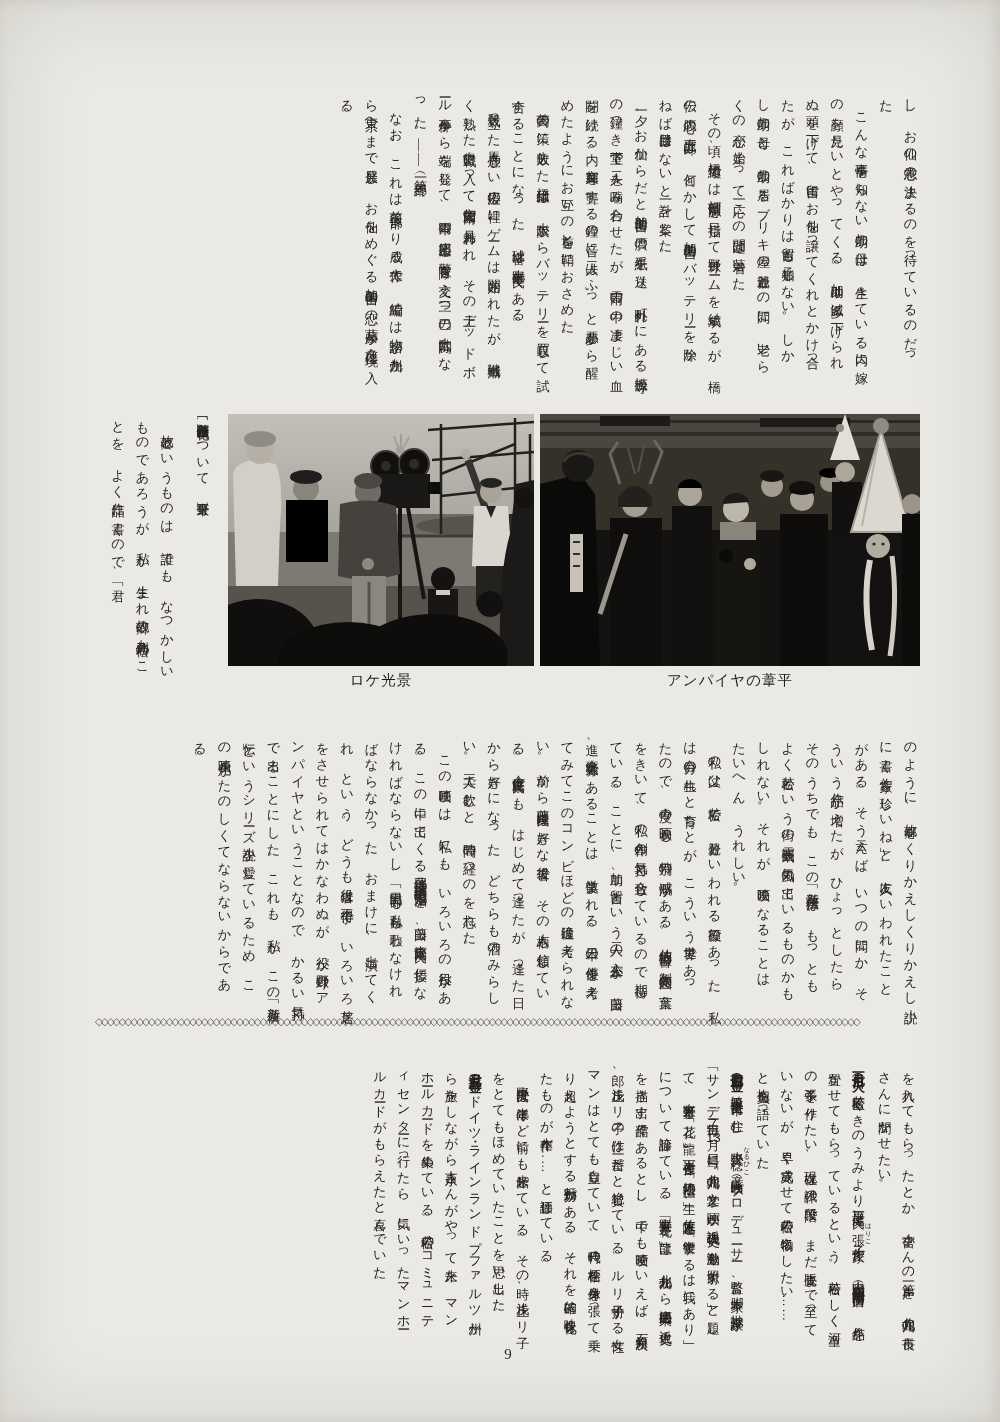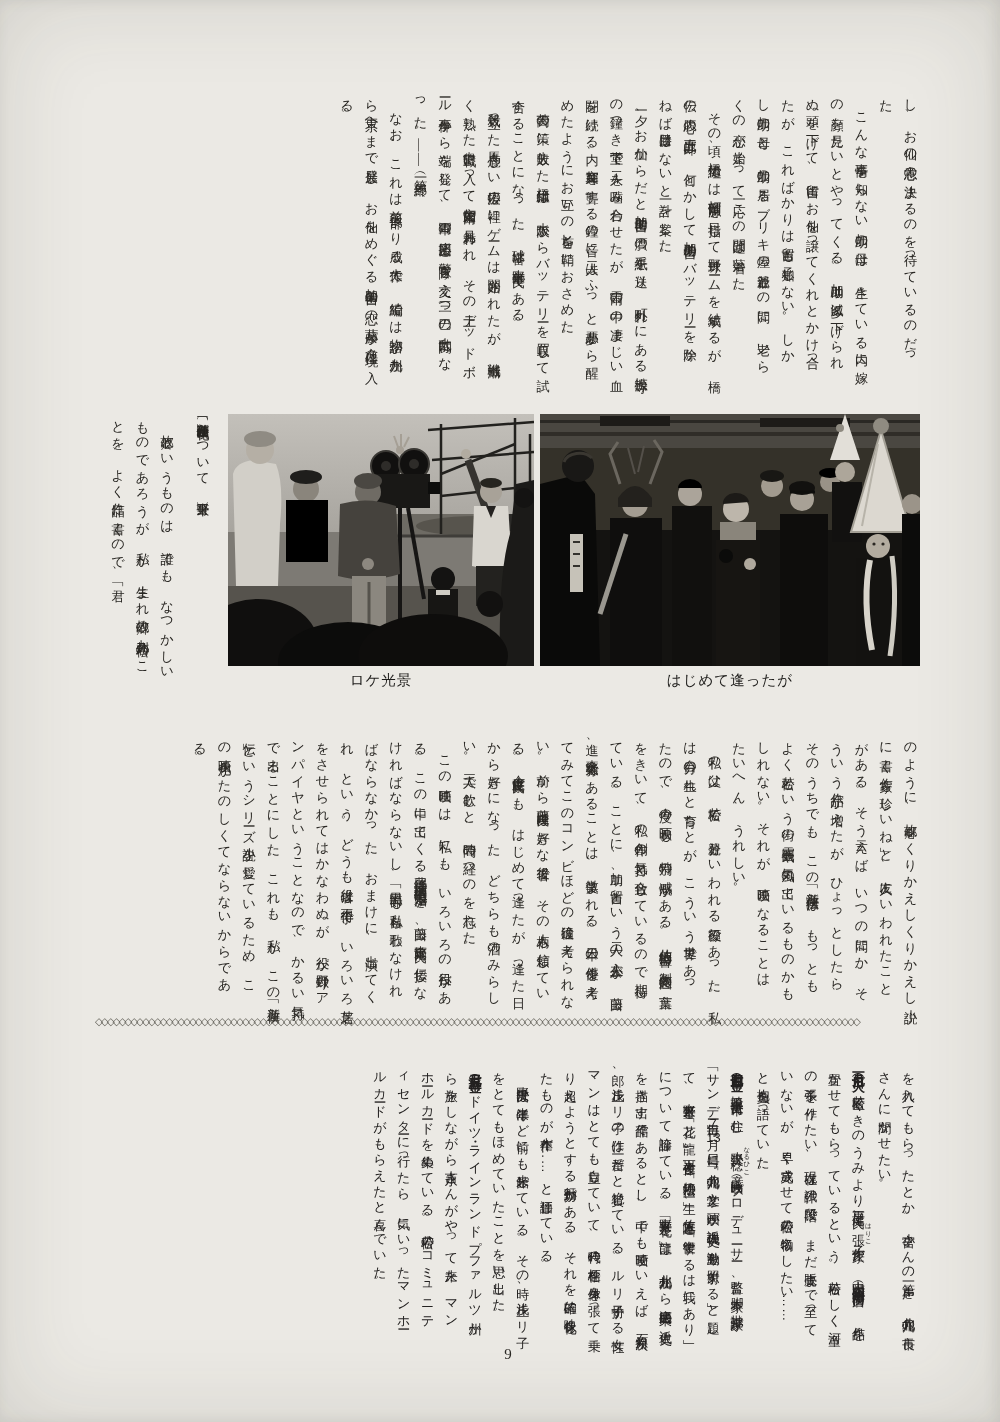--- a/index.html
+++ b/index.html
@@ -231,21 +231,21 @@
       <circle cx="343" cy="130" r="1.6" fill="#2a2722"></circle>
       <rect x="316" y="144" width="52" height="108" fill="#131210"></rect>
       <path d="M330,146 q-8,40 2,90" stroke="#d8d4cb" stroke-width="6" fill="none"></path>
       <path d="M352,142 q6,45 -2,100" stroke="#cfccc3" stroke-width="5" fill="none"></path>
       <circle cx="372" cy="90" r="10" fill="#9b9489"></circle>
       <rect x="362" y="100" width="18" height="152" fill="#0c0c0b"></rect>
     </g>
   </svg>
 
   <div class="caption" style="left:381px;top:671px;">ロケ光景</div>
-  <div class="caption" style="left:730px;top:671px;">はじめて逢ったが</div>
+  <div class="caption" style="left:730px;top:671px;">アンパイヤの葦平</div>
 
   <div class="vband serifband" style="right:78px;top:733px;height:270px;">
       <p class="para"><span>のように、故郷をくりかえしくりかえし小説に書く作家も珍しいね」と、友人にいわれたことがある。そう云えば、いつの間にか、そういう作品が増えたが、ひょっとしたら、そのうちでも、この「新遊侠伝」は、もっともよく若松という街の雰囲気や気風の出ているものかもしれない。それが、映画になることは、たいへん、うれしい。</span></p>
       <p class="para indent"><span>私の父は、若松で、親分といわれる顔役であった。私は自分の生れと育ちとが、こういう世界であったので、今度の映画も、特別の感慨がある。佐伯清監督の製作意図の言葉をきいて、私の創作の気持と合致しているので期待している。ことに、加助、留吉という二人の主人公が、藤田進、森繁久弥であることは、微笑まれる。日本の俳優を考えてみてこのコンビほどの適役は考えられない。前から藤田進氏は好きな役者で、その人柄も信頼している。今度森繁氏にも、はじめて逢ったが、逢った日から好きになった。どちらも酒のみらしい。三人で飲むと、時間の経つのを忘れた。</span></p>
       <p class="para indent"><span>この映画には、私にも、いろいろの役目がある。この中に出てくる豊後浄瑠璃「羅生門鬼退治」を、藤田、森繁両氏に伝授しなければならないし、「黒田節」も私自ら歌わなければならなかった。おまけに、出演してくれ、という。どうも役者は不得手で、いろいろ芝居をさせられてはかなわぬが、役が野球のアンパイヤということなので、かるい気持で出ることにした。これも、私が、この「新遊侠伝」というシリーズ小説を愛しているため、この映画化がたのしくてならないからである。</span></p>
     </div>
 
   <div id="divider">◇◇◇◇◇◇◇◇◇◇◇◇◇◇◇◇◇◇◇◇◇◇◇◇◇◇◇◇◇◇◇◇◇◇◇◇◇◇◇◇◇◇◇◇◇◇◇◇◇◇◇◇◇◇◇◇◇◇◇◇◇◇◇◇◇◇◇◇◇◇◇◇◇◇◇◇◇◇◇◇◇◇◇◇◇◇◇◇◇◇◇◇◇◇◇◇◇◇◇◇◇◇◇◇◇◇◇◇◇◇◇◇◇◇◇◇◇◇◇◇◇◇◇◇◇◇◇◇◇◇</div>
 
   <div class="vband gothband" style="right:80px;top:1063px;height:272px;">

